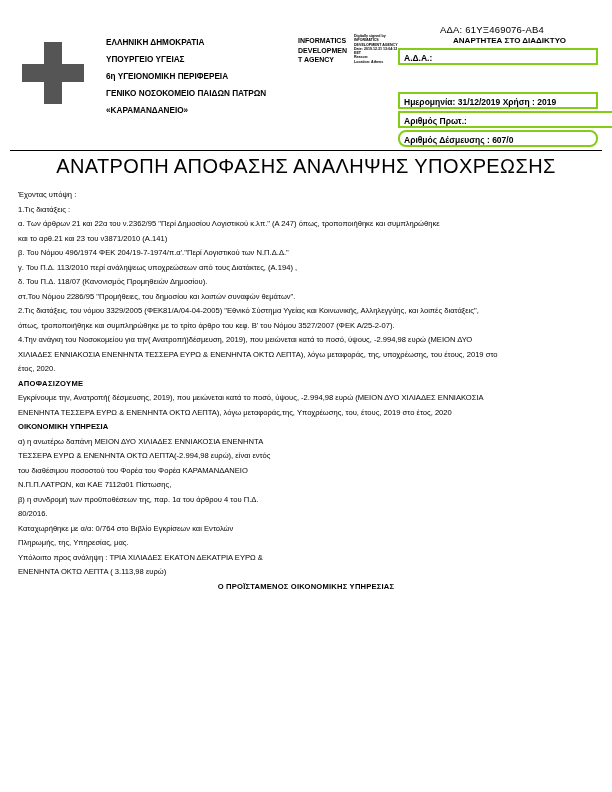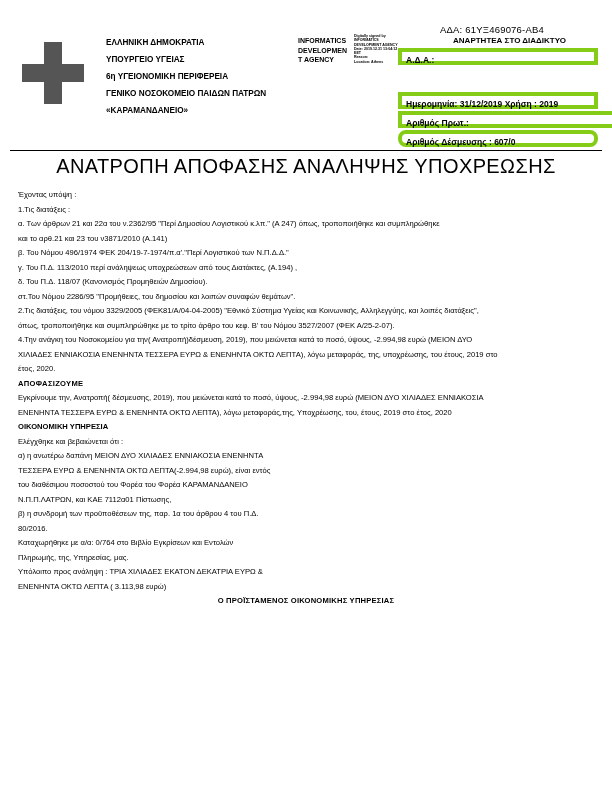--- a/index.html
+++ b/index.html
@@ -93,21 +93,21 @@
     width: 50px;
     font-size: 3.6px;
     line-height: 4.3px;
     font-weight: bold;
     color: #000;
   }
 
   
   .rbox {
     position: absolute;
-    border: 4px solid #84cc16;
+    border: 2px solid #84cc16;
     font-size: 8.5px;
     font-weight: bold;
     padding: 3px 4px;
     box-sizing: border-box;
     background: #fff;
   }
   .rbox.anartitea {
     border: none;
     top: 20px;
     left: 422px;
@@ -250,21 +250,20 @@
     <p class="ind1">4.Την ανάγκη του Νοσοκομείου για την( Ανατροπή)δέσμευση, 2019), που μειώνεται κατά το ποσό, ύψους, -2.994,98 ευρώ (ΜΕΙΟΝ ΔΥΟ</p>
     <p class="ind1">ΧΙΛΙΑΔΕΣ ΕΝΝΙΑΚΟΣΙΑ ΕΝΕΝΗΝΤΑ ΤΕΣΣΕΡΑ ΕΥΡΩ &amp; ΕΝΕΝΗΝΤΑ ΟΚΤΩ ΛΕΠΤΑ), λόγω μεταφοράς, της, υποχρέωσης, του έτους, 2019 στο</p>
     <p class="ind1">έτος, 2020.</p>
 
     <p class="center-bold">ΑΠΟΦΑΣΙΖΟΥΜΕ</p>
 
     <p class="ind1">Εγκρίνουμε  την, Ανατροπή( δέσμευσης, 2019), που μειώνεται κατά το ποσό, ύψους, -2.994,98  ευρώ (ΜΕΙΟΝ ΔΥΟ  ΧΙΛΙΑΔΕΣ ΕΝΝΙΑΚΟΣΙΑ</p>
     <p class="ind1">ΕΝΕΝΗΝΤΑ ΤΕΣΣΕΡΑ ΕΥΡΩ &amp; ΕΝΕΝΗΝΤΑ ΟΚΤΩ ΛΕΠΤΑ), λόγω μεταφοράς,της, Υποχρέωσης, του, έτους, 2019 στο έτος, 2020</p>
 
     <p class="section-head">ΟΙΚΟΝΟΜΙΚΗ ΥΠΗΡΕΣΙΑ</p>
-    <p class="ind1">Ελέγχθηκε και βεβαιώνεται ότι :</p>
     <p class="ind1">α)  η ανωτέρω δαπάνη ΜΕΙΟΝ ΔΥΟ ΧΙΛΙΑΔΕΣ ΕΝΝΙΑΚΟΣΙΑ ΕΝΕΝΗΝΤΑ</p>
     <p class="ind1">ΤΕΣΣΕΡΑ ΕΥΡΩ &amp; ΕΝΕΝΗΝΤΑ ΟΚΤΩ ΛΕΠΤΑ(-2.994,98 ευρώ), είναι εντός</p>
     <p class="ind1">του διαθέσιμου ποσοστού του  Φορέα    του Φορέα ΚΑΡΑΜΑΝΔΑΝΕΙΟ</p>
     <p class="ind1">Ν.Π.Π.ΛΑΤΡΩΝ, και ΚΑΕ 7112α01 Πίστωσης,</p>
     <p class="ind1">β) η συνδρομή των προϋποθέσεων της, παρ. 1α του άρθρου 4 του Π.Δ.</p>
     <p class="ind1">80/2016.</p>
     <p class="ind1">Καταχωρήθηκε  με  α/α:  0/764   στο  Βιβλίο   Εγκρίσεων   και   Εντολών</p>
     <p class="ind1">Πληρωμής, της, Υπηρεσίας, μας.</p>
     <p class="ind1">Υπόλοιπο προς ανάληψη : ΤΡΙΑ ΧΙΛΙΑΔΕΣ ΕΚΑΤΟΝ ΔΕΚΑΤΡΙΑ ΕΥΡΩ  &amp;</p>
     <p class="ind1">ΕΝΕΝΗΝΤΑ ΟΚΤΩ ΛΕΠΤΑ ( 3.113,98 ευρώ)</p>

